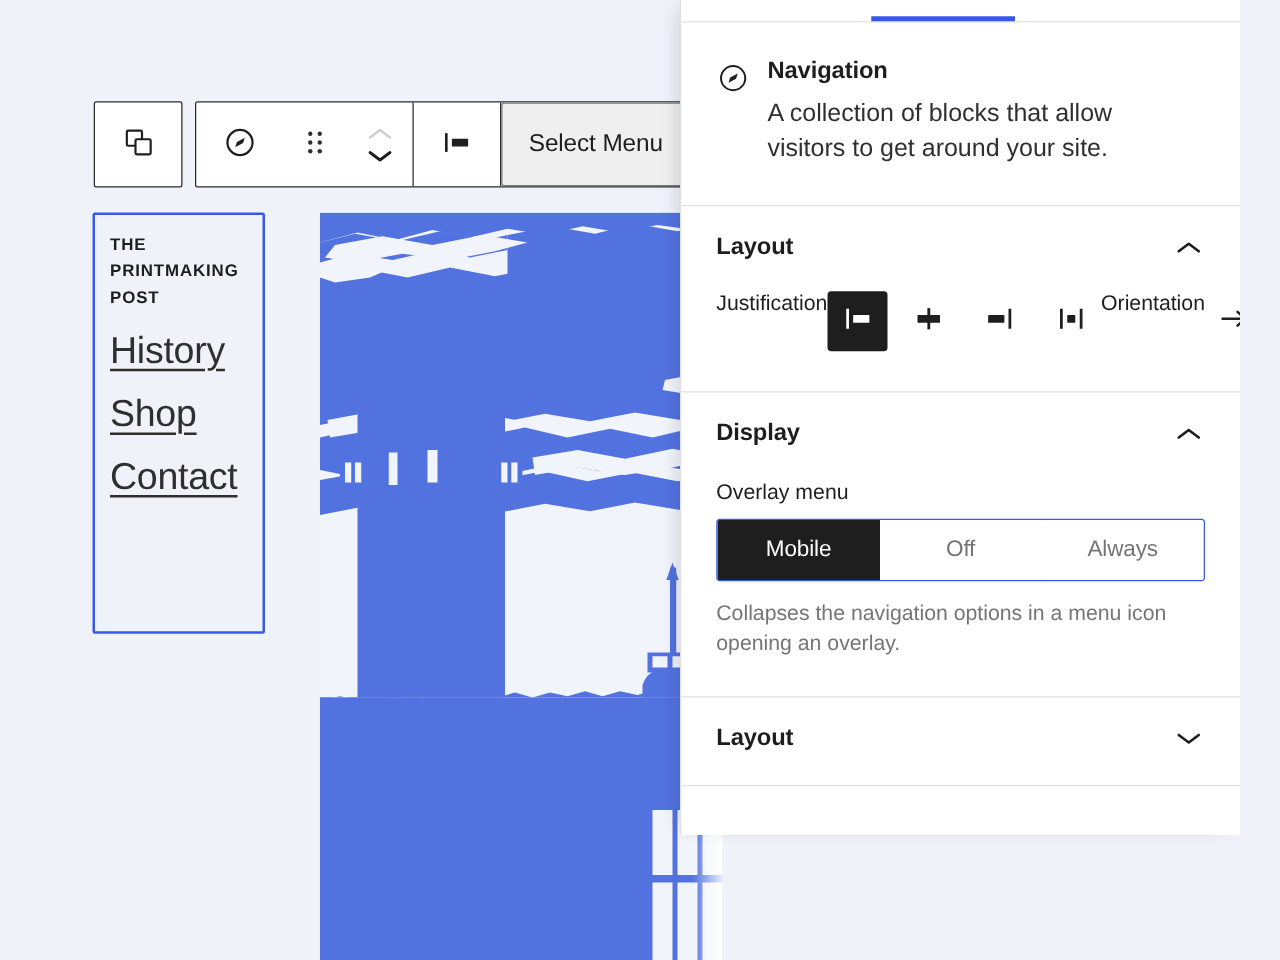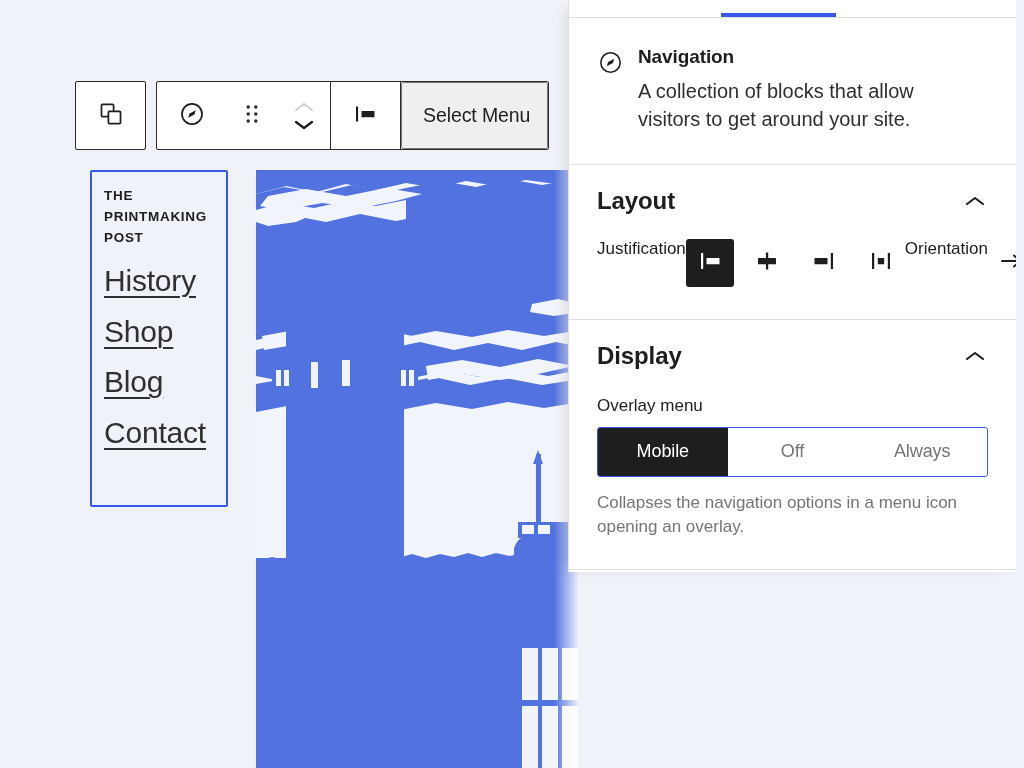--- a/index.html
+++ b/index.html
@@ -76,21 +76,21 @@
     color: #1e1e1e;
     white-space: nowrap;
     cursor: pointer;
     letter-spacing: -0.1px;
   }
   .mover-ch { display: block; line-height: 0; }
 
   
   #nav-block {
     position: absolute;
-    left: 90px;
+    left: 74px;
     top: 170px;
     width: 138px;
     height: 337px;
     background: transparent;
     border: 2px solid #3858e9;
     border-radius: 2px;
     padding: 14px 12px 22px 12px;
   }
   #site-title {
     font-size: 13.5px;
@@ -133,24 +133,24 @@
     position: absolute;
     right: 0; top: 0;
     width: 26px; height: 768px;
     background: linear-gradient(to right, rgba(240,242,250,0), rgba(255,255,255,.95));
     pointer-events: none;
   }
 
   
   #sidebar {
     position: absolute;
-    left: 568px;
+    left: 544px;
     top: 0;
     width: 448px;
-    height: 572px;
+    height: 668px;
     background: #fff;
     border-left: 1px solid #e0e0e0;
     box-shadow: -7px 0 14px -6px rgba(30,30,40,.18);
     overflow: hidden;
   }
   #tabbar {
     position: relative;
     height: 18px;
     border-bottom: 1px solid #e0e0e0;
     background: #fff;
@@ -192,21 +192,21 @@
   }
 
   .panel-head {
     display: flex;
     align-items: center;
     justify-content: space-between;
     cursor: pointer;
     padding: 22px 0 0 0;
   }
   .panel-head h2 {
-    font-size: 24px;
+    font-size: 19px;
     font-weight: bold;
     color: #1e1e1e;
     letter-spacing: -0.1px;
   }
   .chev { line-height: 0; }
 
   .control-label {
     font-size: 17px;
     color: #1e1e1e;
     margin-bottom: 11px;
@@ -365,21 +365,20 @@
           <rect x="92" y="286" width="2" height="5"></rect>
           <rect x="104" y="440" width="2" height="6"></rect>
         </g>
       </svg>
     </div>
 
     <div id="nav-block">
       <div id="site-title">THE PRINTMAKING POST</div>
       <a class="nav-link">History</a>
       <a class="nav-link">Shop</a>
-      <a class="nav-link">Blog</a>
       <a class="nav-link">Contact</a>
     </div>
 
     <div id="block-toolbar">
 
       <div class="tb-group">
         <button class="tb-btn">
           <span>
             <svg width="26" height="26" viewBox="0 0 24 24" fill="none" stroke="#1e1e1e" stroke-width="1.6">
               <rect x="3.2" y="3.2" width="11.2" height="11.2" rx="1"></rect>

